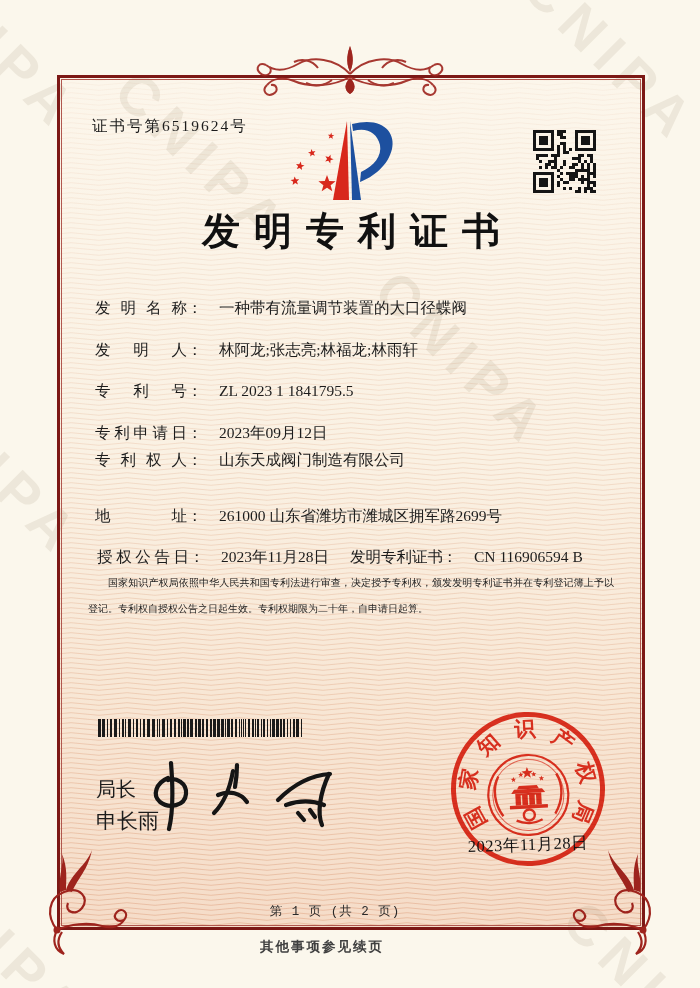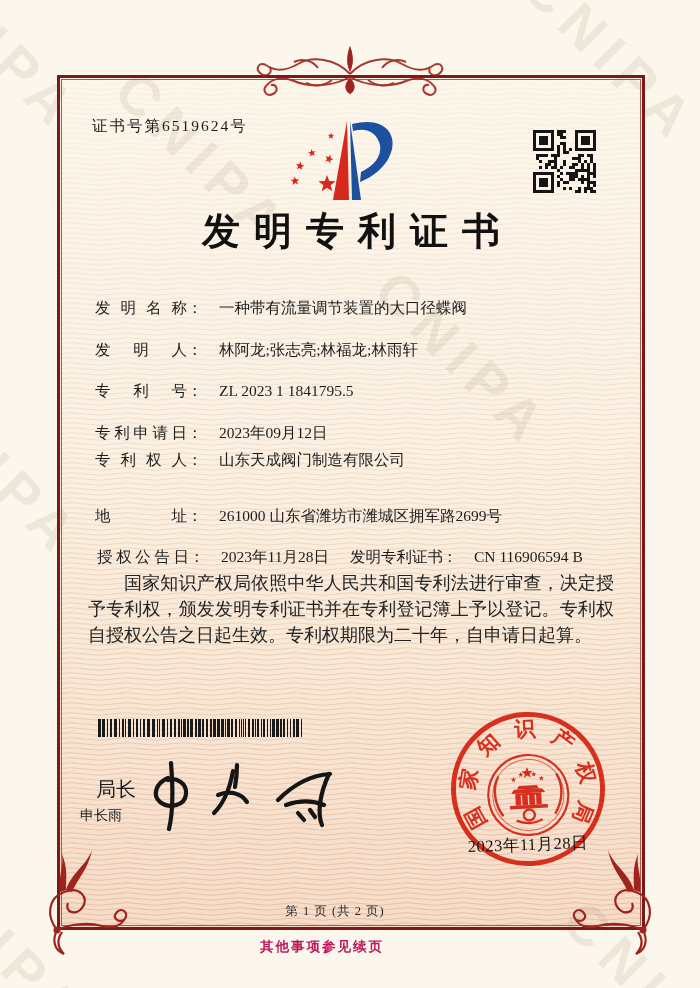--- a/index.html
+++ b/index.html
@@ -25,36 +25,36 @@
       font-size:38px;font-weight:700;letter-spacing:14px;padding-left:14px;box-sizing:border-box;
       color:#111;z-index:4;}
   
   .field-row{position:absolute;font-size:15.5px;z-index:4;white-space:nowrap;}
   .flabel{display:inline-block;width:92px;text-align:justify;text-align-last:justify;vertical-align:bottom;margin-top:6px;}
   .fcolon{display:inline-block;width:16px;}
   .fvalue{margin-left:16px;}
   .pair2{position:absolute;left:253px;top:0;}
   
   .paras{position:absolute;left:88px;top:570px;width:526px;z-index:4;}
-  .paras p{margin:0 0 6px 0;font-size:18px;line-height:26px;text-indent:2em;
+  .paras p{margin:0 0 6px 0;font-size:10px;line-height:26px;text-indent:2em;
       color:#222;text-align:justify;}
   
   .sig-title{position:absolute;left:96px;top:776px;font-size:20px;z-index:4;}
-  .sig-name{position:absolute;left:80px;top:807px;font-size:14px;z-index:4;}
+  .sig-name{position:absolute;left:96px;top:807px;font-size:21px;z-index:4;}
   .signature{position:absolute;left:138px;top:743px;z-index:4;}
   .barcode{position:absolute;left:98px;top:719px;z-index:4;}
   .qr{position:absolute;left:533px;top:130px;z-index:4;}
   .logo{position:absolute;left:288px;top:112px;z-index:4;}
   .seal{position:absolute;left:444px;top:705px;z-index:5;mix-blend-mode:multiply;opacity:0.95;}
   .seal-date{position:absolute;left:458px;top:834px;width:140px;text-align:center;
       font-size:16.5px;letter-spacing:0.5px;color:#141414;transform:rotate(-2deg);z-index:6;}
   .page-info{position:absolute;left:100px;top:903px;width:470px;text-align:center;
-      font-size:12.5px;letter-spacing:1px;z-index:4;color:#2a2a2a;}
+      font-size:12.5px;letter-spacing:1px;z-index:4;color:#2a2a2a;font-family:Liberation Mono, monospace;}
   .cont-note{position:absolute;left:172px;top:938px;width:300px;text-align:center;
-      font-size:13.5px;font-weight:600;letter-spacing:2px;z-index:4;color:#be185d;}
+      font-size:13.5px;font-weight:600;letter-spacing:2px;z-index:4;color:#404040;}
 </style>
 </head>
 <body>
 
 <div class="page">
 
   <div class="frame-bg">
     <svg id="waves" width="588" height="855">
         <path d="M0 4 q14 -2.6 28 0 q14 2.6 28 0 q14 -2.6 28 0 q14 2.6 28 0 q14 -2.6 28 0 q14 2.6 28 0 q14 -2.6 28 0 q14 2.6 28 0 q14 -2.6 28 0 q14 2.6 28 0 q14 -2.6 28 0 q14 2.6 28 0 q14 -2.6 28 0 q14 2.6 28 0 q14 -2.6 28 0 q14 2.6 28 0 q14 -2.6 28 0 q14 2.6 28 0 q14 -2.6 28 0 q14 2.6 28 0 q14 -2.6 28 0 q14 2.6 28 0" fill="none" stroke="#d8906a" stroke-width="1" stroke-opacity="0.072"></path>
         <path d="M0 9 q14 -2.6 28 0 q14 2.6 28 0 q14 -2.6 28 0 q14 2.6 28 0 q14 -2.6 28 0 q14 2.6 28 0 q14 -2.6 28 0 q14 2.6 28 0 q14 -2.6 28 0 q14 2.6 28 0 q14 -2.6 28 0 q14 2.6 28 0 q14 -2.6 28 0 q14 2.6 28 0 q14 -2.6 28 0 q14 2.6 28 0 q14 -2.6 28 0 q14 2.6 28 0 q14 -2.6 28 0 q14 2.6 28 0 q14 -2.6 28 0 q14 2.6 28 0" fill="none" stroke="#d8906a" stroke-width="1" stroke-opacity="0.073"></path>

